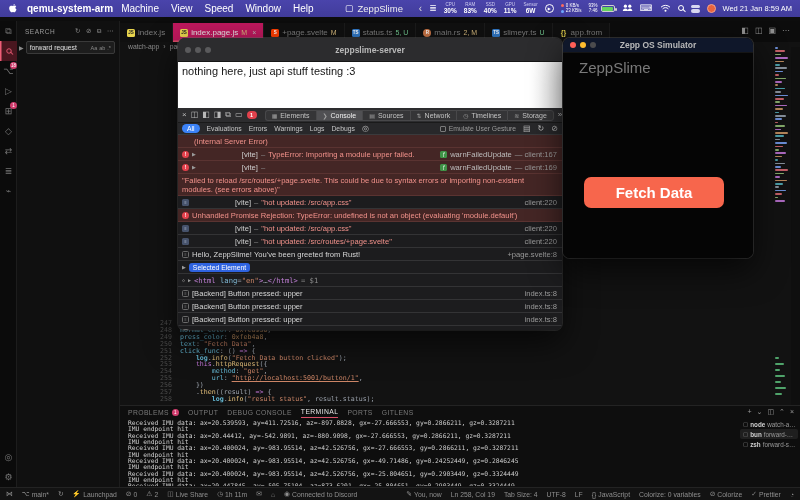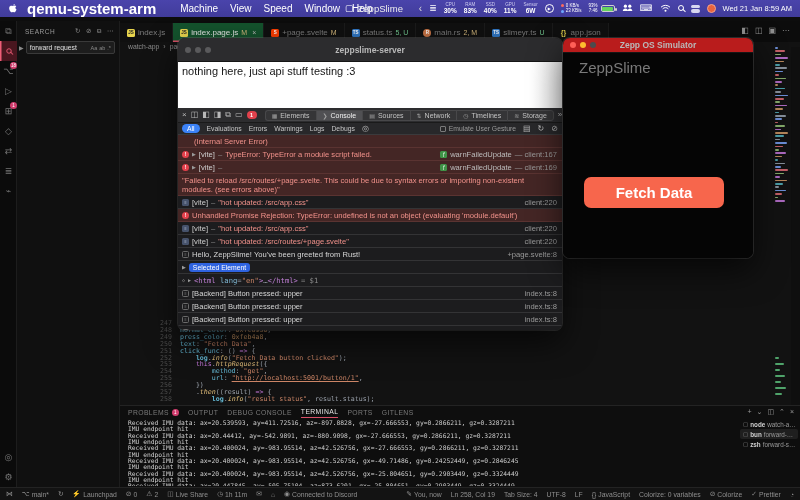--- a/index.html
+++ b/index.html
@@ -5,21 +5,21 @@
   * { margin:0; padding:0; box-sizing:border-box; }
   html,body { background:#000; }
   body { font-family:"Liberation Sans", sans-serif; }
   .screen { position:relative; width:800px; height:500px; background:#000; overflow:hidden; }
 
   
   .menubar { position:absolute; top:0; left:0; width:800px; height:17px;
     background:linear-gradient(#4a44ab,#413c9b); color:#fff; display:flex; align-items:center;
     font-size:10px; padding:0 8px; z-index:50; }
   .mb-apple { display:flex; align-items:center; margin-right:10px; }
-  .mb-app { font-weight:700; margin-right:24px; font-size:15px; }
+  .mb-app { font-weight:700; margin-right:8px; font-size:10px; }
   .mb-menu { margin-right:12px; font-size:10px; }
   .mb-center { position:absolute; left:345px; display:flex; align-items:center; gap:4px; font-size:9.5px; color:#eee; }
   .mb-right { margin-left:auto; display:flex; align-items:center; gap:7px; height:17px; }
   .mb-chev { color:#ddd; font-size:10px; }
   .mb-ic { color:#fff; font-size:9px; line-height:1; }
   .stat { display:flex; flex-direction:column; align-items:center; line-height:1; }
   .stat .sl { font-size:4.5px; color:#cfcdf1; }
   .stat .sv { font-size:6.5px; font-weight:700; color:#fff; margin-top:1px; }
   .playcirc { width:9px; height:9px; border:1px solid #fff; border-radius:50%; display:flex; align-items:center; justify-content:center; font-size:4px; color:#fff; }
   .net { display:flex; flex-direction:column; line-height:1; gap:1px; }
@@ -53,38 +53,38 @@
   .sb-head .grow { flex:1; }
   .sb-inputrow { display:flex; align-items:center; padding:2px 4px 0 2px; gap:2px; }
   .sb-chevron { color:#8a8a8a; font-size:6px; }
   .sb-input { flex:1; height:13px; background:#1d1d1d; border:1px solid #3a3a3a; border-radius:2px; display:flex; align-items:center; padding:0 3px; }
   .sb-input .q { flex:1; color:#e0e0e0; font-size:6.8px; white-space:nowrap; overflow:hidden; }
   .sb-input .tg { color:#8a8a8a; font-size:5.5px; margin-left:2px; }
 
   .editor { position:absolute; left:120px; right:0; top:4px; bottom:95px; background:#121212; overflow:hidden; }
   .tabbar { position:absolute; top:0; left:0; right:0; height:21px; background:#0c0c0c; display:flex; align-items:flex-end; }
   .tab { height:19px; display:flex; align-items:center; gap:3px; padding:0 7px; background:#101010; border-right:1px solid #1b1b1b; color:#7d7d7d; font-size:8px; white-space:nowrap; }
-  .tab.active { background:#14532d; color:#e6e6e6; box-shadow:inset 0 -1.5px 0 #d94f67; }
+  .tab.active { background:#be185d; color:#e6e6e6; box-shadow:inset 0 -1.5px 0 #d94f67; }
   .tab .mods { font-size:7px; }
   .tab .modY { color:#d7ba7d; } .tab .modG { color:#73c991; }
   .tab .closex { color:#bbb; font-size:7px; margin-left:2px; }
   .fic { display:inline-flex; align-items:center; justify-content:center; width:8px; height:8px; border-radius:1.5px; font-size:4.5px; font-weight:700; }
   .fi-js { background:#e8d44d; color:#222; }
   .fi-ts { background:#3178c6; color:#fff; }
   .fi-svelte { background:#ff3e00; color:#fff; }
   .fi-rust { background:#c97547; color:#fff; border-radius:50%; }
   .fi-json { background:transparent; color:#e8d44d; font-size:7px; }
   .crumbs { position:absolute; top:21px; left:0; right:0; height:9px; display:flex; align-items:center; gap:4px; padding-left:8px; color:#8a8a8a; font-size:6.8px; background:#121212; }
   .editor-actions { position:absolute; top:5px; right:10px; display:flex; gap:6px; color:#909090; font-size:8px; }
 
   .codearea { position:absolute; left:0; right:30px; bottom:1px; height:84px; display:flex; font-family:"DejaVu Sans Mono", monospace; font-size:6.6px; line-height:6.9px; }
   .gutter { width:60px; text-align:right; padding-right:8px; color:#4a4a4a; }
   .codecol { flex:1; white-space:pre; color:#abb2bf; }
   .tk-p { color:#64b8d4; } .tk-s { color:#cc8566; } .tk-n { color:#d19a66; }
-  .tk-k { color:#c678dd; } .tk-f { color:#e5c07b;font-style:italic; } .tk-v { color:#64b8d4;font-weight:bold; }
+  .tk-k { color:#c678dd; } .tk-f { color:#e5c07b; } .tk-v { color:#64b8d4;font-weight:bold; }
   .tk-x { color:#9aa1ab; } .tk-u { color:#cc8566; text-decoration:underline; }
   .minimap { position:absolute; right:9px; top:26px; bottom:4px; width:18px; }
   .mmbar { position:absolute; height:1.6px; border-radius:1px; }
   .scrollgutter { position:absolute; right:0; top:26px; bottom:0; width:9px; background:#0f0f0f; }
 
   .panel { position:absolute; left:120px; right:0; bottom:13px; height:82px; background:#0e0e0e; border-top:1px solid #232323; }
   .panel-tabs { position:absolute; top:2px; left:8px; display:flex; gap:9px; align-items:center; }
   .ptab { color:#7a7a7a; font-size:6.8px; letter-spacing:.4px; display:flex; align-items:center; gap:3px; padding-bottom:2px; }
   .ptab.active { color:#e4e4e4; border-bottom:1px solid #d94f67; }
   .ptab .pbadge { background:#d13d6e; color:#fff; min-width:7px; height:7px; border-radius:4px; font-size:4.5px; display:flex; align-items:center; justify-content:center; padding:0 1px; }
@@ -128,37 +128,37 @@
   .dt-filter .grow { flex:1; }
   .chk { width:6px; height:6px; border:1px solid #7a7a7a; border-radius:1px; display:inline-block; }
   .gesture { color:#9a9a9a; display:flex; gap:3px; align-items:center; }
   .dt-console { flex:1; overflow:hidden; background:#1c1c1e; font-size:7.6px; }
   .crow { display:flex; align-items:center; gap:3px; padding:1.5px 5px 1.5px 4px; border-bottom:1px solid #333335; color:#d6d6d6; min-height:10px; }
   .crow.err { background:#442625; border-bottom-color:#5a3331; }
   .errtext { color:#f2928b; }
   .crow .indent { margin-left:12px; }
   .errdot { width:7px; height:7px; min-width:7px; background:#e2414c; border-radius:50%; color:#fff; font-size:5px; font-weight:700; display:flex; align-items:center; justify-content:center; }
   .disc { color:#9a9a9a; font-size:5px; }
-  .ctag { color:#cfcfcf; }
+  .ctag { color:#cfcfcf;margin-left:43px; }
   .cdash { color:#8d8d8d; }
   .cright { margin-left:auto; display:flex; align-items:center; gap:3px; }
   .fnbadge { width:7px; height:7px; background:#3f9347; border-radius:1.5px; color:#fff; font-size:5px; font-style:italic; display:flex; align-items:center; justify-content:center; }
   .fname { color:#bdbdbd; }
   .srclink { color:#9a9a9a; }
   .licon { width:7px; height:7px; min-width:7px; border-radius:1.5px; display:flex; align-items:center; justify-content:center; font-size:4px; }
   .licon.vite { background:#46526b; color:#cfd8ea; }
   .licon.plain { border:1px solid #6a6a6a; color:#9a9a9a; }
   .selbadge { background:#2f63e0; color:#fff; border-radius:3px; padding:0 4px; height:9px; display:flex; align-items:center; font-size:6.8px; }
   .htmlrow { font-family:"DejaVu Sans Mono", monospace; font-size:7.2px; }
   .tk-t { color:#bf7fd4; } .tk-a { color:#7fb8d4; }
   .cresult { color:#8d8d8d; }
 
   
   .zepp { left:563px; top:38px; width:190px; height:220px; background:#050505; z-index:70; }
-  .zepp .titlebar { height:15px; background:#b91c1c; }
+  .zepp .titlebar { height:15px; background:#0f172a; }
   .zepp-body { position:absolute; top:15px; left:0; right:0; bottom:0; background:#050505; }
   .zepp-heading { position:absolute; top:6px; left:16px; font-size:15px; color:#7a7a7a; }
   .readout { position:absolute; top:90px; left:0; right:0; text-align:center; color:#fff; font-weight:700; font-size:10.5px; line-height:15px; }
   .fetchbtn { position:absolute; top:124px; left:21px; right:29px; height:31px; border:none; border-radius:7px;
     color:#fff; font-family:"Liberation Sans", sans-serif; font-weight:700; font-size:15px; }
 </style>
 </head>
 <body>
 
 <div class="screen">
@@ -332,21 +332,21 @@
             <span>main.rs</span>
             <span class="mods modY">2, M</span>
           </div>
           <div class="tab">
             <span class="fic fi-ts">TS</span>
             <span>slimeyr.ts</span>
             <span class="mods modG">U</span>
           </div>
           <div class="tab">
             <span class="fic fi-json">{}</span>
-            <span>app.json</span>
+            <span>app.from</span>
           </div>
         </div>
       <div class="crumbs" id="crumbs">
           <span>watch-app</span>
           <span>›</span>
           <span>page</span>
           <span>›</span>
         </div>
       <div class="editor-actions" id="editor-actions">
           <span>◧</span>
@@ -642,21 +642,21 @@
       </div>
       <div class="dt-console" id="dt-console">
           <div class="crow err">
             <span class="errtext indent">(Internal Server Error)</span>
           </div>
           <div class="crow err">
             <span class="errdot">!</span>
             <span class="disc">▶</span>
             <span class="ctag">[vite]</span>
             <span class="cdash">–</span>
-            <span class="errtext">TypeError: TypeError a module script failed.</span>
+            <span class="errtext">TypeError: Importing a module upper failed.</span>
             <span class="cright">
               <span class="fnbadge">ƒ</span>
               <span class="fname">warnFailedUpdate</span>
               <span class="srclink">— client:167</span>
             </span>
           </div>
           <div class="crow err">
             <span class="errdot">!</span>
             <span class="disc">▶</span>
             <span class="ctag">[vite]</span>

